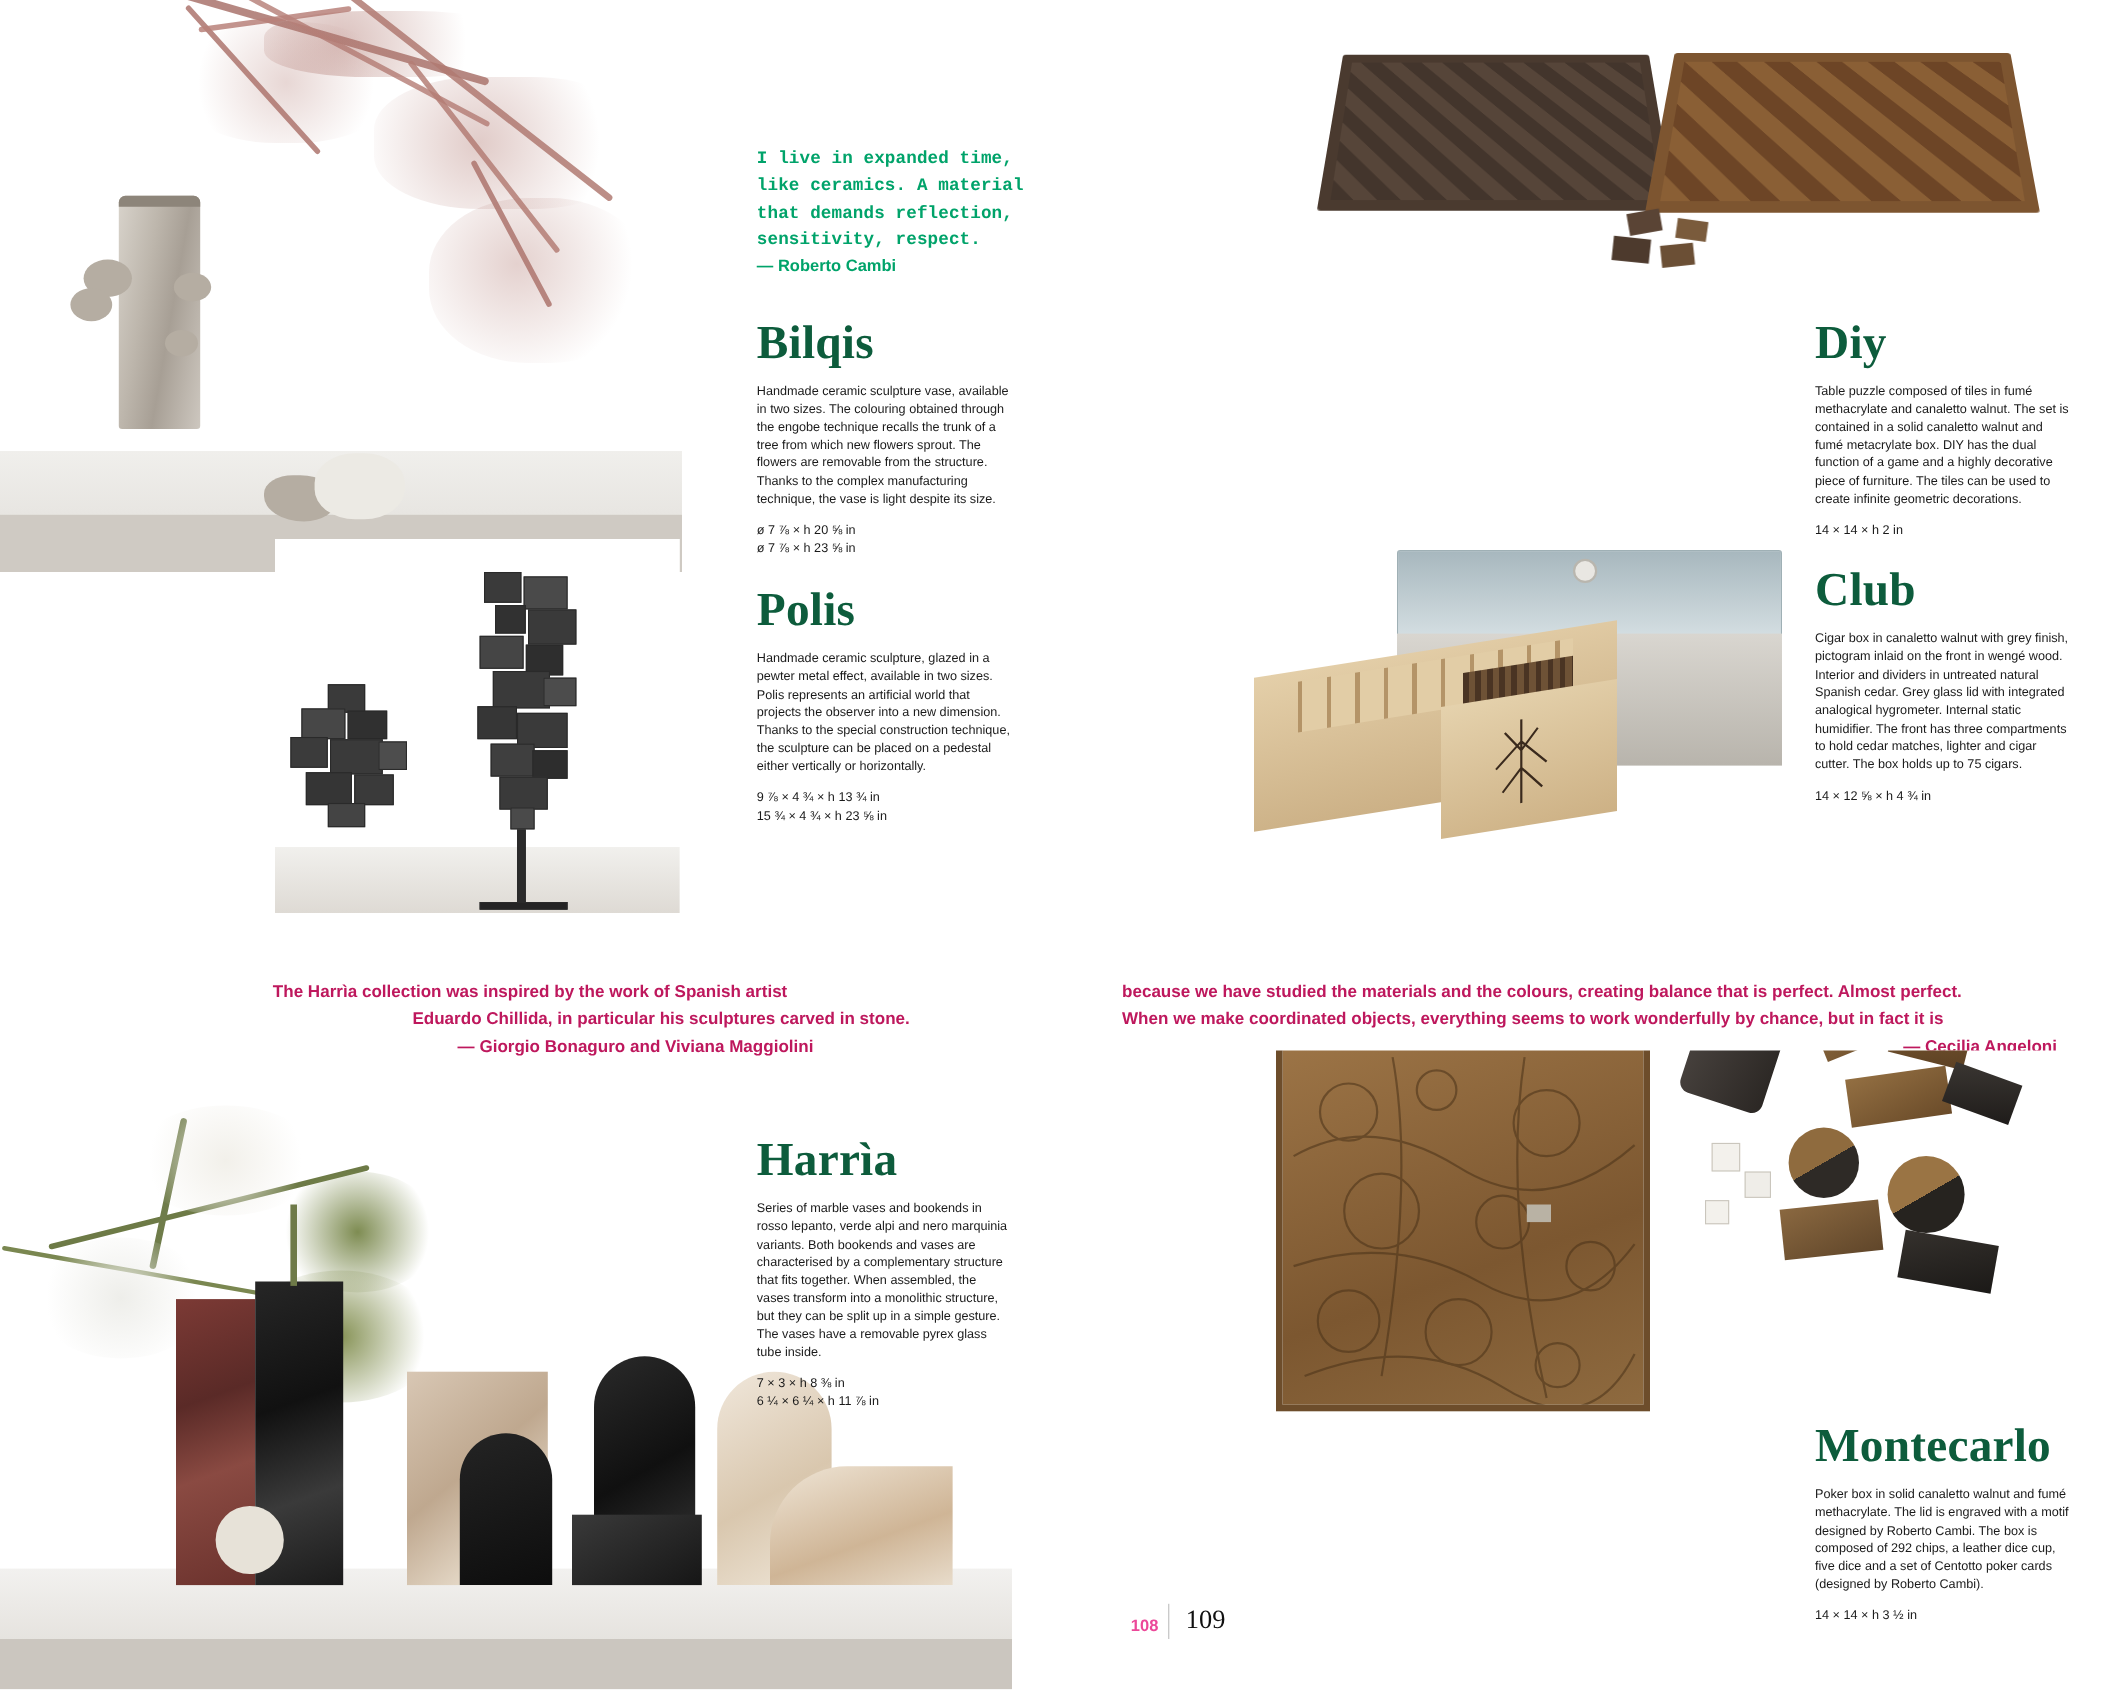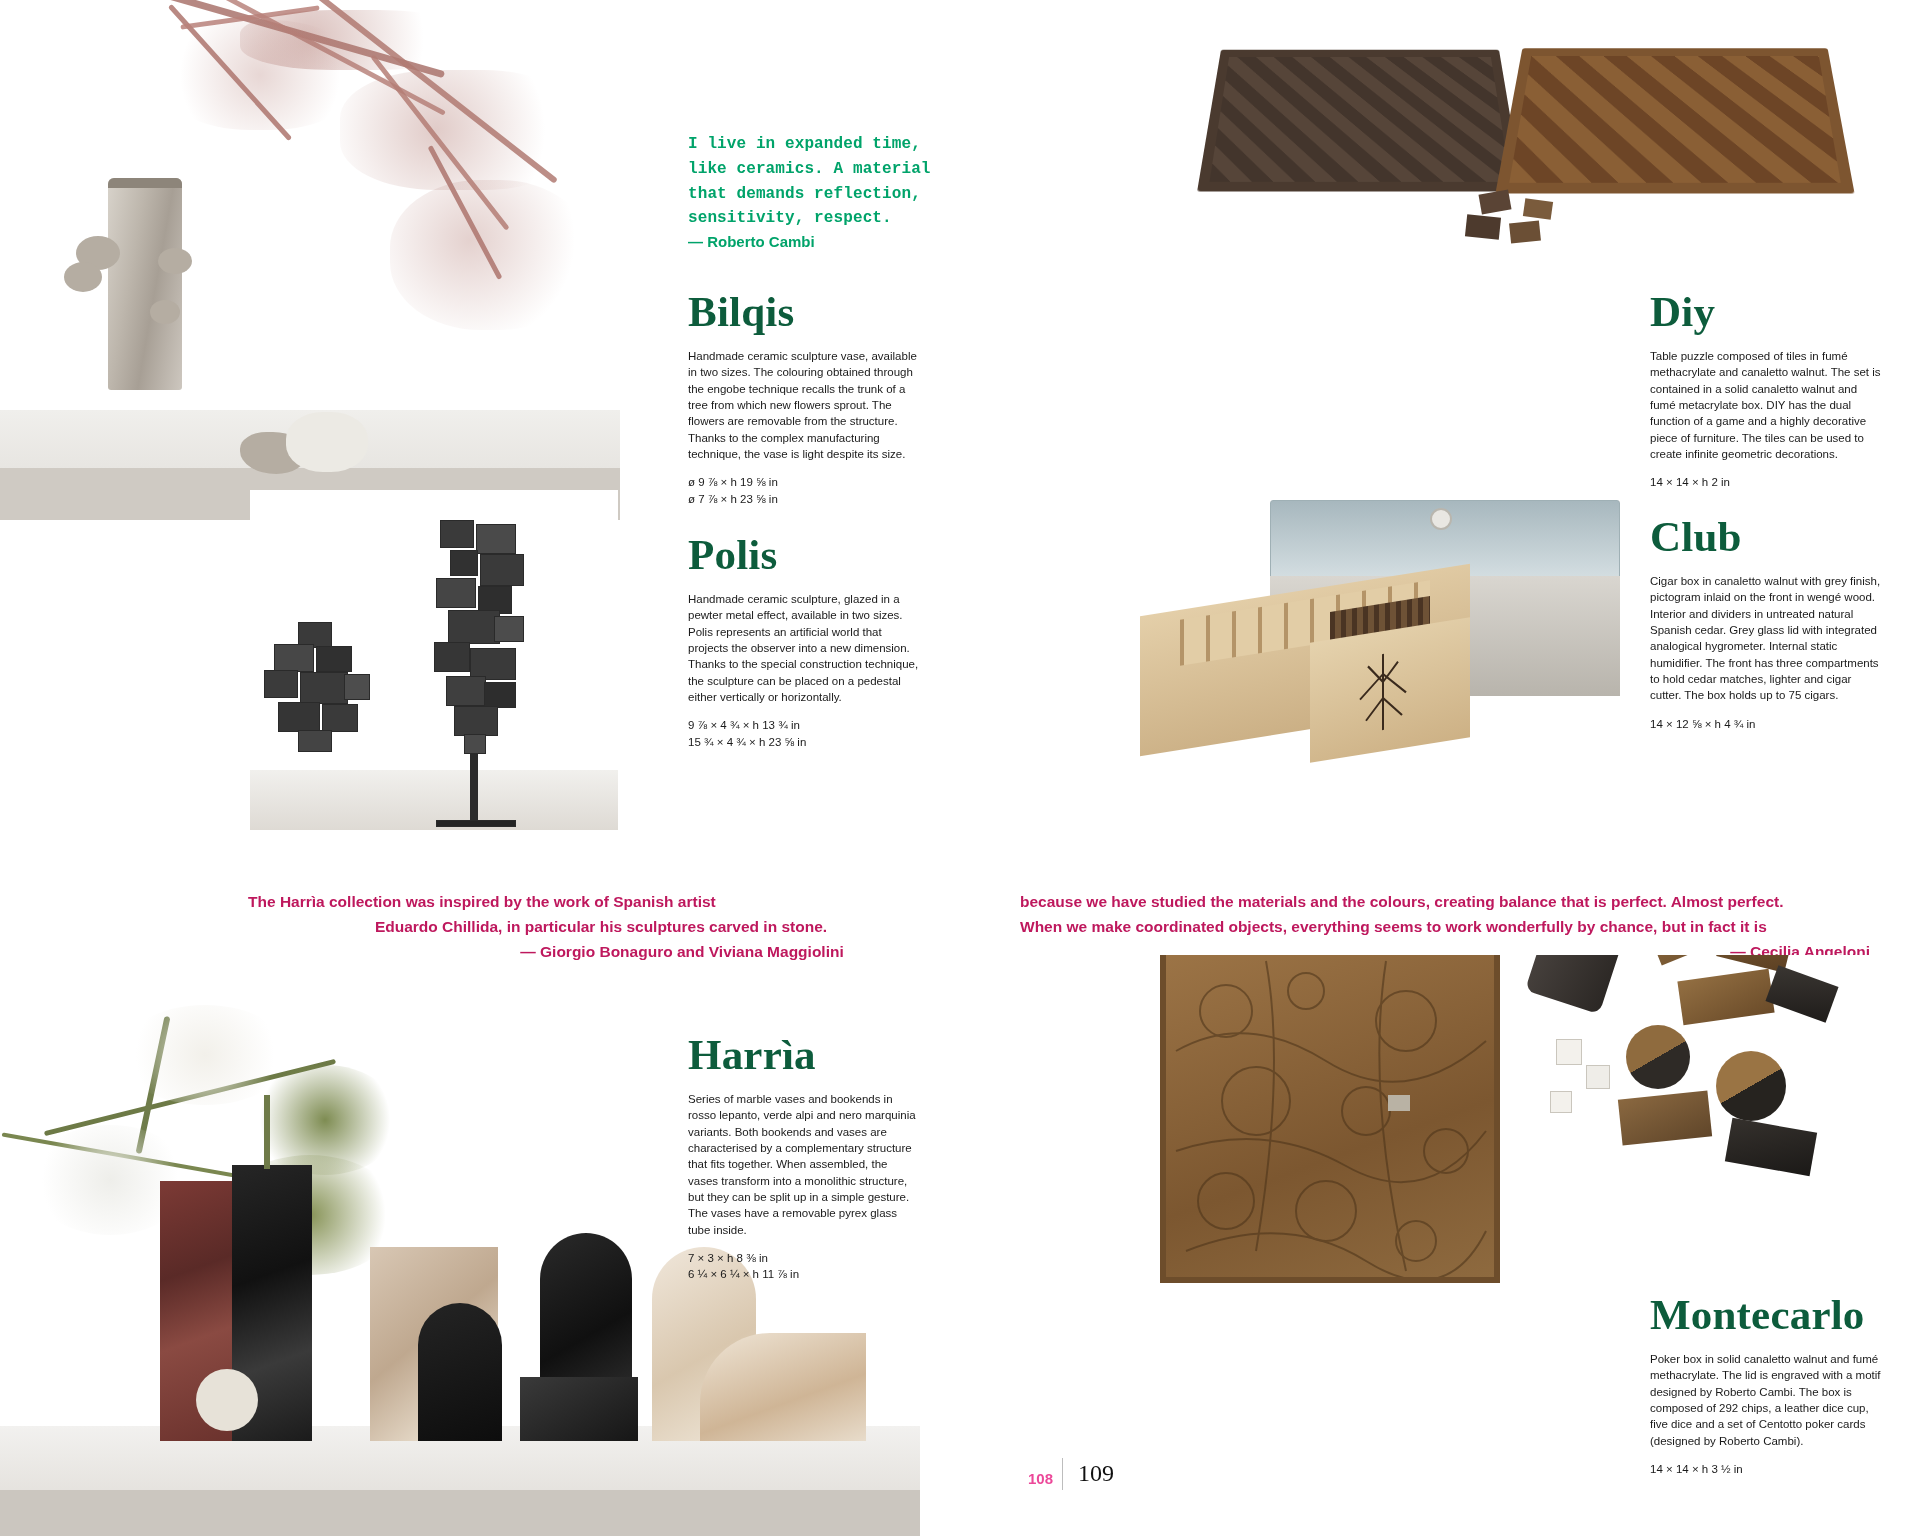--- a/index.html
+++ b/index.html
@@ -141,21 +141,21 @@
 
   <div style="position:absolute; left:688px; top:132px; width:260px;">
     <div class="quote">I live in expanded time, like ceramics. A material that demands reflection, sensitivity, respect.</div>
     <div class="quote-attr">— Roberto Cambi</div>
   </div>
 
   <div style="position:absolute; left:688px; top:287px;">
     <h2 class="title">Bilqis</h2>
     <div class="body-text">Handmade ceramic sculpture vase, available in two sizes. The colouring obtained through the engobe technique recalls the trunk of a tree from which new flowers sprout. The flowers are removable from the structure. Thanks to the complex manufacturing technique, the vase is light despite its size.</div>
     <div class="dims">
-      <div>ø 9 ⅞ × h 19 ⅝ in</div>
+      <div>ø 7 ⅞ × h 20 ⅝ in</div>
       <div>ø 7 ⅞ × h 23 ⅝ in</div>
     </div>
   </div>
 
   <div class="photo" style="left:250px; top:490px; width:368px; height:340px; background:#ffffff;">
     <div class="shelf" style="height:60px; background:linear-gradient(#f1f0ed,#dedad4);"></div>
 
     <div class="cube-stack" style="left:180px; top:30px; width:120px; height:230px;">
       <div class="cube" style="left:10px; top:0px;   width:34px; height:28px;"></div>
       <div class="cube" style="left:46px; top:4px;   width:40px; height:30px; background:#4a4a4a;"></div>
@@ -195,21 +195,21 @@
       <div>9 ⅞ × 4 ¾ × h 13 ¾ in</div>
       <div>15 ¾ × 4 ¾ × h 23 ⅝ in</div>
     </div>
   </div>
 
   <div style="position:absolute; left:248px; top:890px; width:700px;">
     <div class="band">
       <span>The </span><b>Harrìa</b><span> collection was inspired by the work of Spanish artist</span>
     </div>
     <div class="band" style="margin-left:6px;text-align:center;">Eduardo Chillida, in particular his sculptures carved in stone.</div>
-    <div class="band attr" style="margin-left:168px;text-align:center;">— Giorgio Bonaguro and Viviana Maggiolini</div>
+    <div class="band attr" style="margin-left:168px;">— Giorgio Bonaguro and Viviana Maggiolini</div>
   </div>
 
   <div class="photo" style="left:0; top:985px; width:920px; height:551px; background:#ffffff;">
     <div class="shelf" style="height:110px; background:linear-gradient(#f2f1ef,#ddd9d3);"></div>
     <div class="shelf" style="height:46px; background:#cbc6bf;"></div>
 
     <div style="position:absolute; left:0; top:20px; width:400px; height:260px;">
       <div style="position:absolute; left:40px; top:90px; width:300px; height:5px; background:#6d7a46; transform:rotate(-14deg); border-radius:3px;"></div>
       <div style="position:absolute; left:0px; top:150px; width:260px; height:4px; background:#7a8750; transform:rotate(10deg); border-radius:3px;"></div>
       <div style="position:absolute; left:150px; top:10px; width:6px; height:140px; background:#6f7c4a; transform:rotate(12deg); border-radius:3px;"></div>

